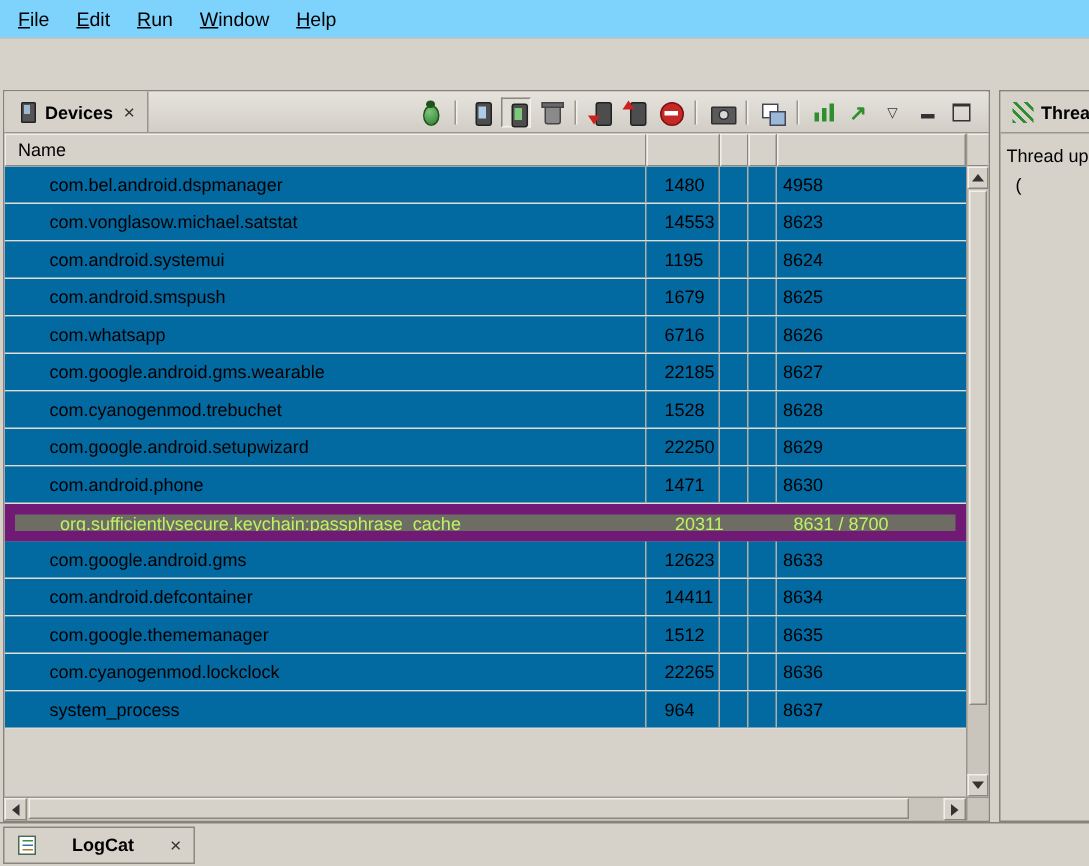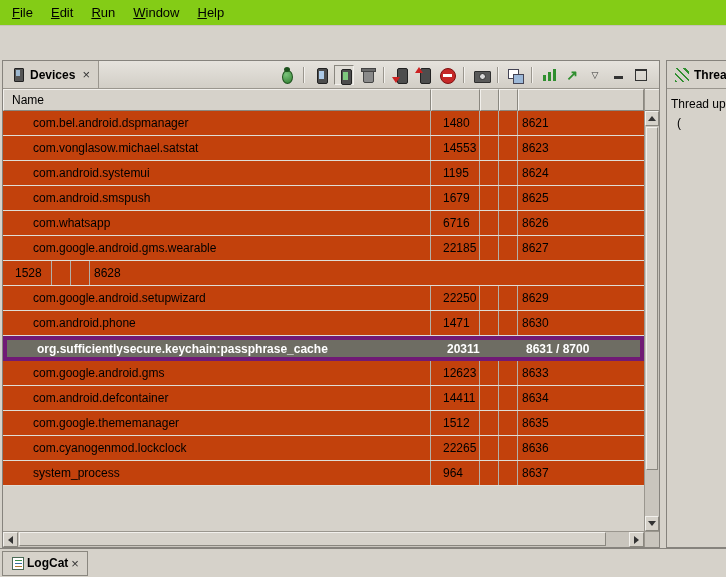--- a/index.html
+++ b/index.html
@@ -5,21 +5,21 @@
   * { margin:0; padding:0; box-sizing:border-box; }
   html,body { width:726px; height:577px; }
   body {
     background:#d6d2ca;
     font-family:"Liberation Sans", sans-serif;
     font-size:12px; color:#000; overflow:hidden;
   }
 
   
   .menubar { height:26px; display:flex; align-items:center; padding-left:4px; gap:2px;
-             border-bottom:1px solid #c6c2ba; background:#84cc16; }
+             border-bottom:1px solid #c6c2ba; background:#7dd3fc; }
   .menu-item { padding:3px 8px; font-size:13px; cursor:default; }
   .menu-item u { text-decoration:underline; }
 
   .toolbar-space { height:34px; background:#d6d2ca; }
 
   
   .main { display:flex; height:488px; padding-left:2px; }
   .devices-panel { width:658px; border:1px solid #86837d; display:flex; flex-direction:column;
                    background:#d6d2ca; }
   .sash { width:6px; }
@@ -114,28 +114,28 @@
   .table-upper { flex:1; display:flex; overflow:hidden;justify-content:center; }
   .table-left { flex:1; display:flex; flex-direction:column; overflow:hidden; }
   .header-row { height:22px; flex:none; display:flex; }
   .hcell { background:#d6d2ca; border-top:1px solid #f2f0ec; border-left:1px solid #f2f0ec;
            border-right:1px solid #8a877f; border-bottom:1px solid #8a877f;
            display:flex; align-items:center; padding-left:8px; overflow:hidden; }
   .w-name { width:428px; } .w-pid { width:49px; } .w-e1 { width:19px; } .w-e2 { width:19px; }
   .w-port { flex:1; }
 
   .rows { flex:1; overflow:hidden; background:#d6d2ca; }
-  .trow { height:25px; display:flex; border-bottom:1px solid #e0ddd6; background:#c2410c; }
+  .trow { height:25px; display:flex; border-bottom:1px solid #e0ddd6; background:#0369a1; }
   .cell { display:flex; align-items:center; overflow:hidden; white-space:nowrap;
           border-right:1px solid #b3afa7; }
   .c-name { width:428px; padding-left:30px; }
   .c-pid  { width:49px; padding-left:12px; }
   .c-e1   { width:19px; } .c-e2 { width:19px; }
   .c-port { flex:1; padding-left:4px; border-right:none; }
-  .trow.selected { background:#6e6d63; color:#ffffff; border:4px solid #701a75;font-weight:bold; }
+  .trow.selected { background:#6e6d63; color:#bef264; border:7px solid #701a75; }
   .trow.selected .cell { border-right-color:transparent; }
 
   
   .vscroll-col { width:15px; flex:none; display:flex; flex-direction:column;
                  background:#c9c5bd; border-left:1px solid #9a968e; }
   .hcorner { height:22px; flex:none; background:#d6d2ca;
              border-top:1px solid #f2f0ec; border-bottom:1px solid #8a877f; }
   .sbtn { width:100%; height:15px; flex:none; background:#d6d2ca; border:1px solid;
           border-color:#f2f0ec #8a877f #8a877f #f2f0ec; display:flex; align-items:center;
           justify-content:center; }
@@ -157,21 +157,21 @@
   .tri-left  { width:0; height:0; border-top:4px solid transparent; border-bottom:4px solid transparent; border-right:5px solid #333; }
   .tri-right { width:0; height:0; border-top:4px solid transparent; border-bottom:4px solid transparent; border-left:5px solid #333; }
 
   
   .threads-content { padding:6px 16px 0 4px; line-height:19px; white-space:nowrap; overflow:hidden; }
   .threads-line2 { padding-left:6px; }
 
   
   .bottom-bar { height:29px; border-top:1px solid #86837d; background:#d6d2ca;
                 display:flex; align-items:center; padding-left:2px; }
-  .btab { height:25px; display:flex; align-items:center; gap:1px; padding:0 8px;
+  .btab { height:25px; display:flex; align-items:center; gap:22px; padding:0 8px;
           border:1px solid #8a877f; background:#d6d2ca; }
 </style>
 </head>
 <body>
 
 <div class="menubar">
     <div class="menu-item"><u>F</u>ile</div>
     <div class="menu-item"><u>E</u>dit</div>
     <div class="menu-item"><u>R</u>un</div>
     <div class="menu-item"><u>W</u>indow</div>
@@ -220,21 +220,21 @@
           <div class="hcell w-e1"></div>
           <div class="hcell w-e2"></div>
           <div class="hcell w-port"></div>
         </div>
         <div class="rows">
             <div class="trow">
               <div class="cell c-name">com.bel.android.dspmanager</div>
               <div class="cell c-pid">1480</div>
               <div class="cell c-e1"></div>
               <div class="cell c-e2"></div>
-              <div class="cell c-port">8621</div>
+              <div class="cell c-port">4958</div>
             </div>
             <div class="trow">
               <div class="cell c-name">com.vonglasow.michael.satstat</div>
               <div class="cell c-pid">14553</div>
               <div class="cell c-e1"></div>
               <div class="cell c-e2"></div>
               <div class="cell c-port">8623</div>
             </div>
             <div class="trow">
               <div class="cell c-name">com.android.systemui</div>
@@ -258,20 +258,21 @@
               <div class="cell c-port">8626</div>
             </div>
             <div class="trow">
               <div class="cell c-name">com.google.android.gms.wearable</div>
               <div class="cell c-pid">22185</div>
               <div class="cell c-e1"></div>
               <div class="cell c-e2"></div>
               <div class="cell c-port">8627</div>
             </div>
             <div class="trow">
+              <div class="cell c-name">com.cyanogenmod.trebuchet</div>
               <div class="cell c-pid">1528</div>
               <div class="cell c-e1"></div>
               <div class="cell c-e2"></div>
               <div class="cell c-port">8628</div>
             </div>
             <div class="trow">
               <div class="cell c-name">com.google.android.setupwizard</div>
               <div class="cell c-pid">22250</div>
               <div class="cell c-e1"></div>
               <div class="cell c-e2"></div>

